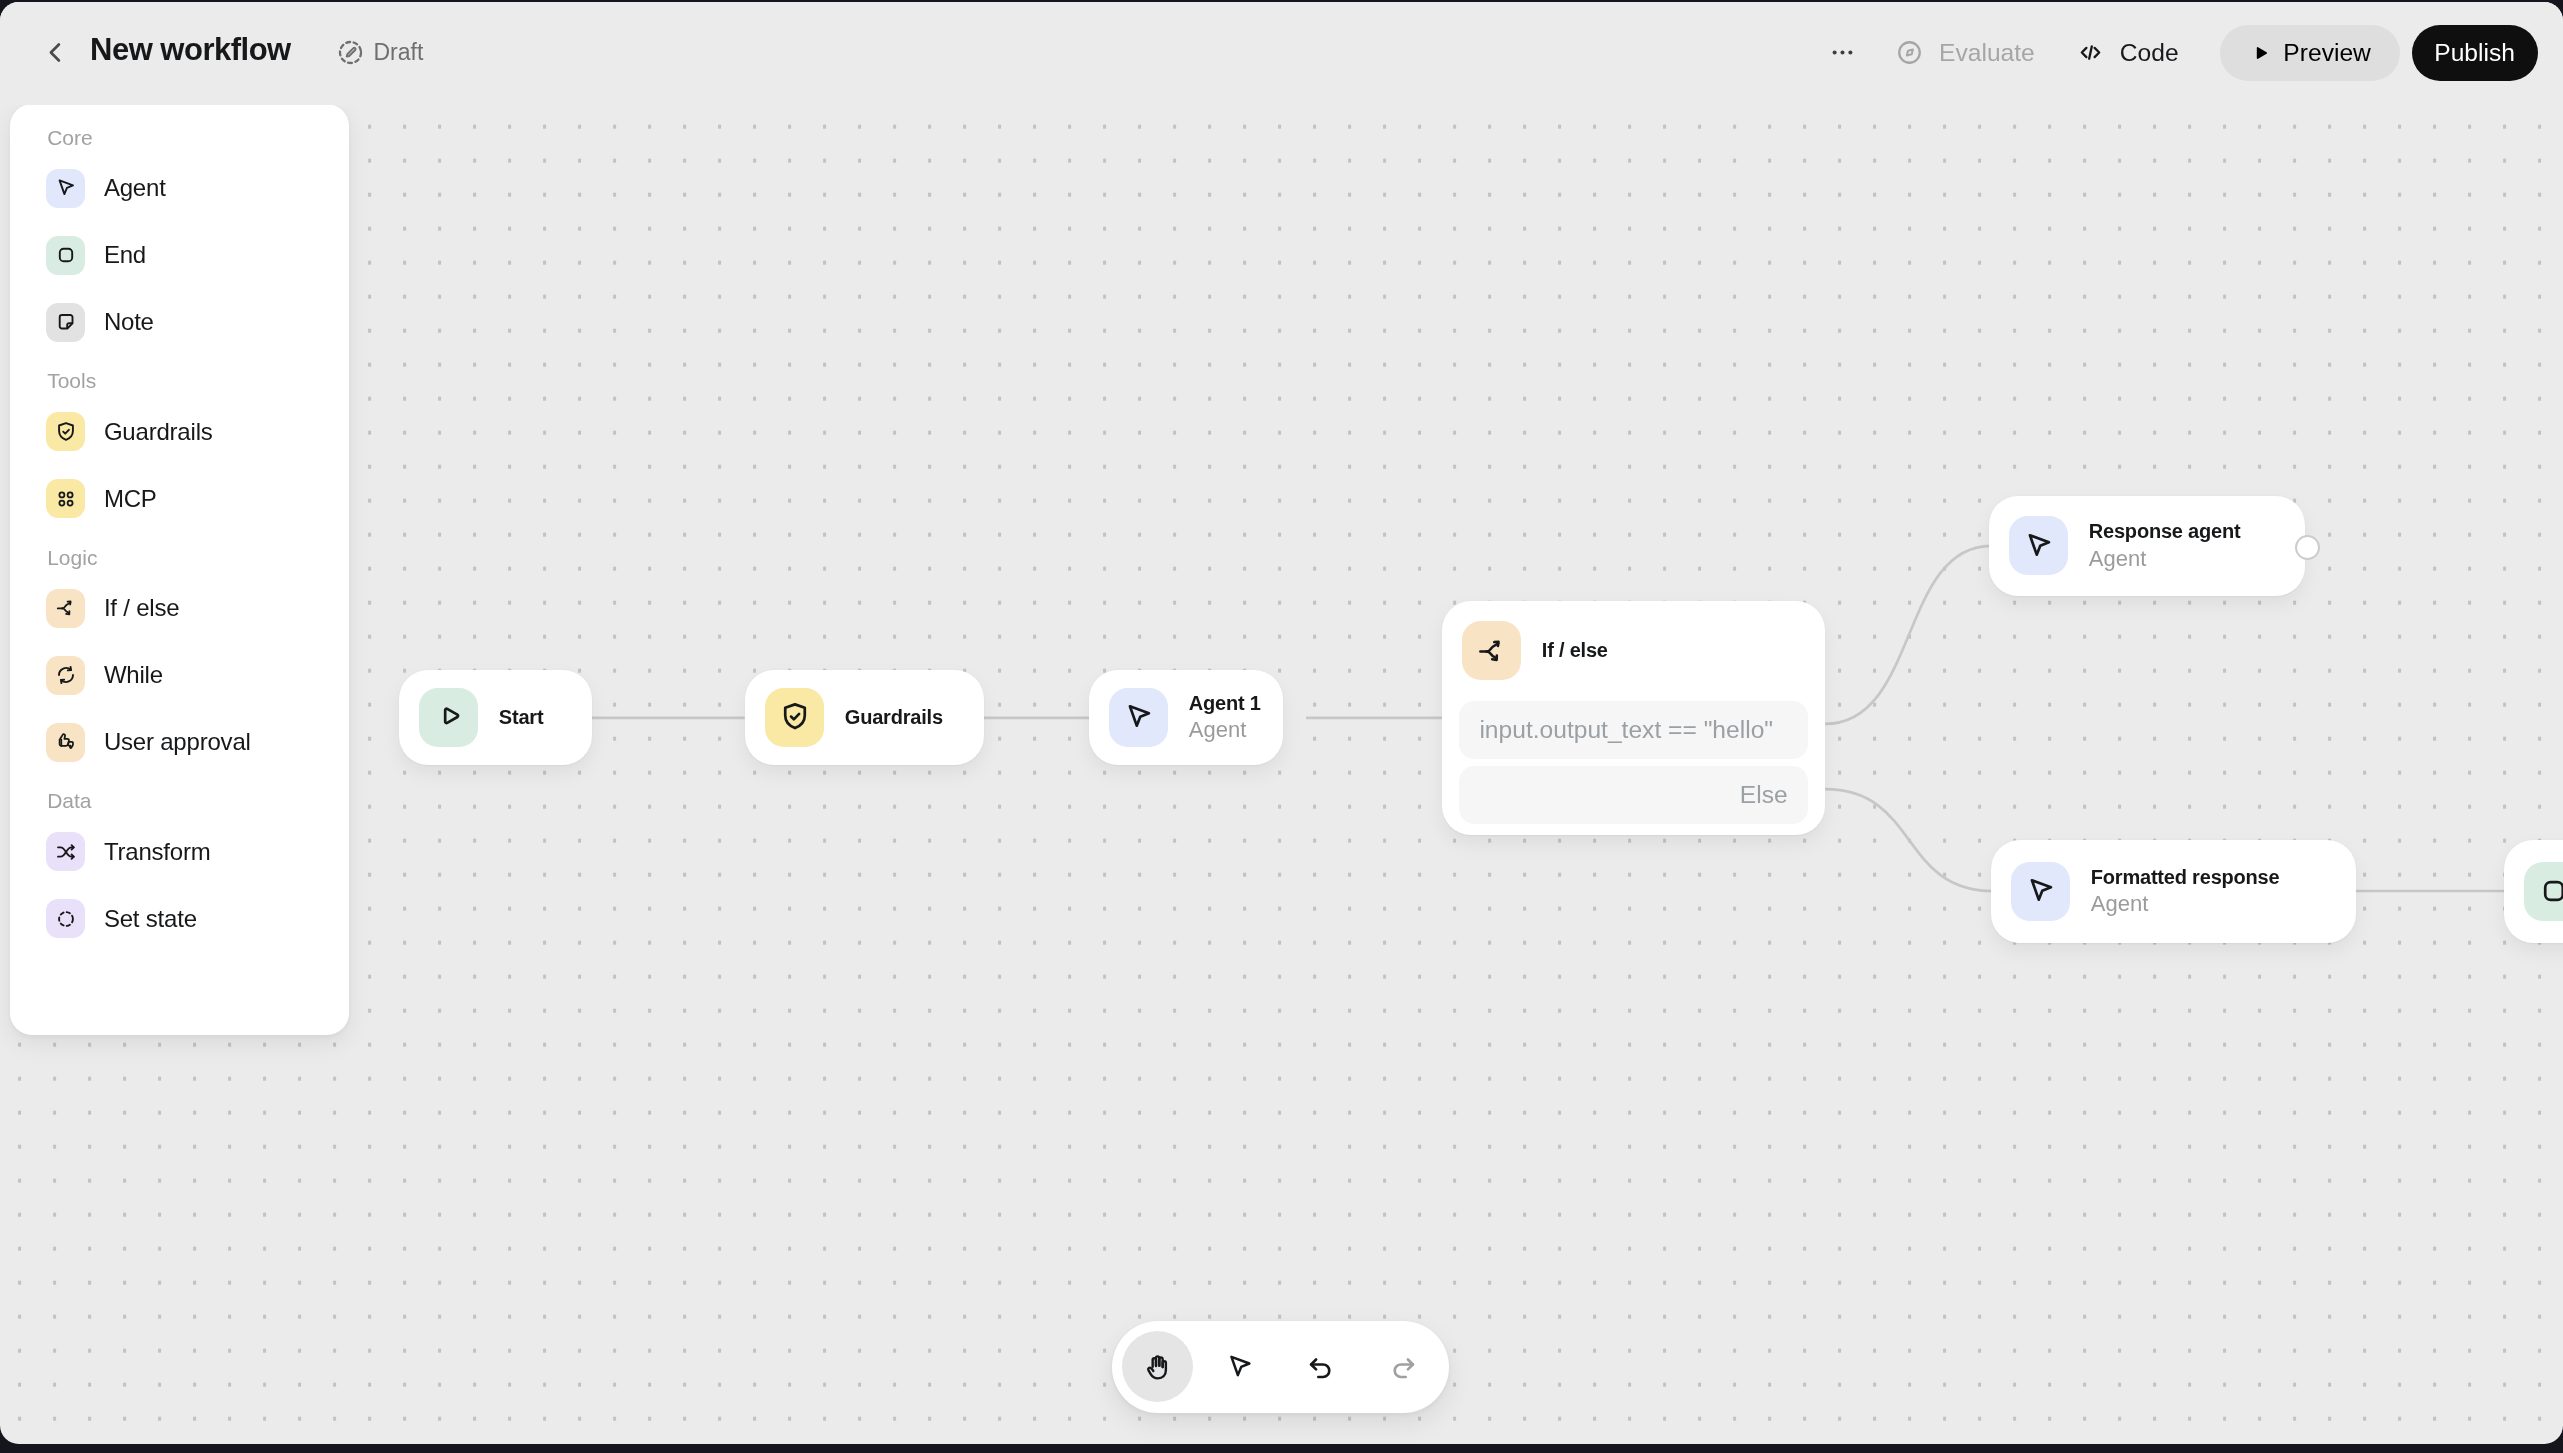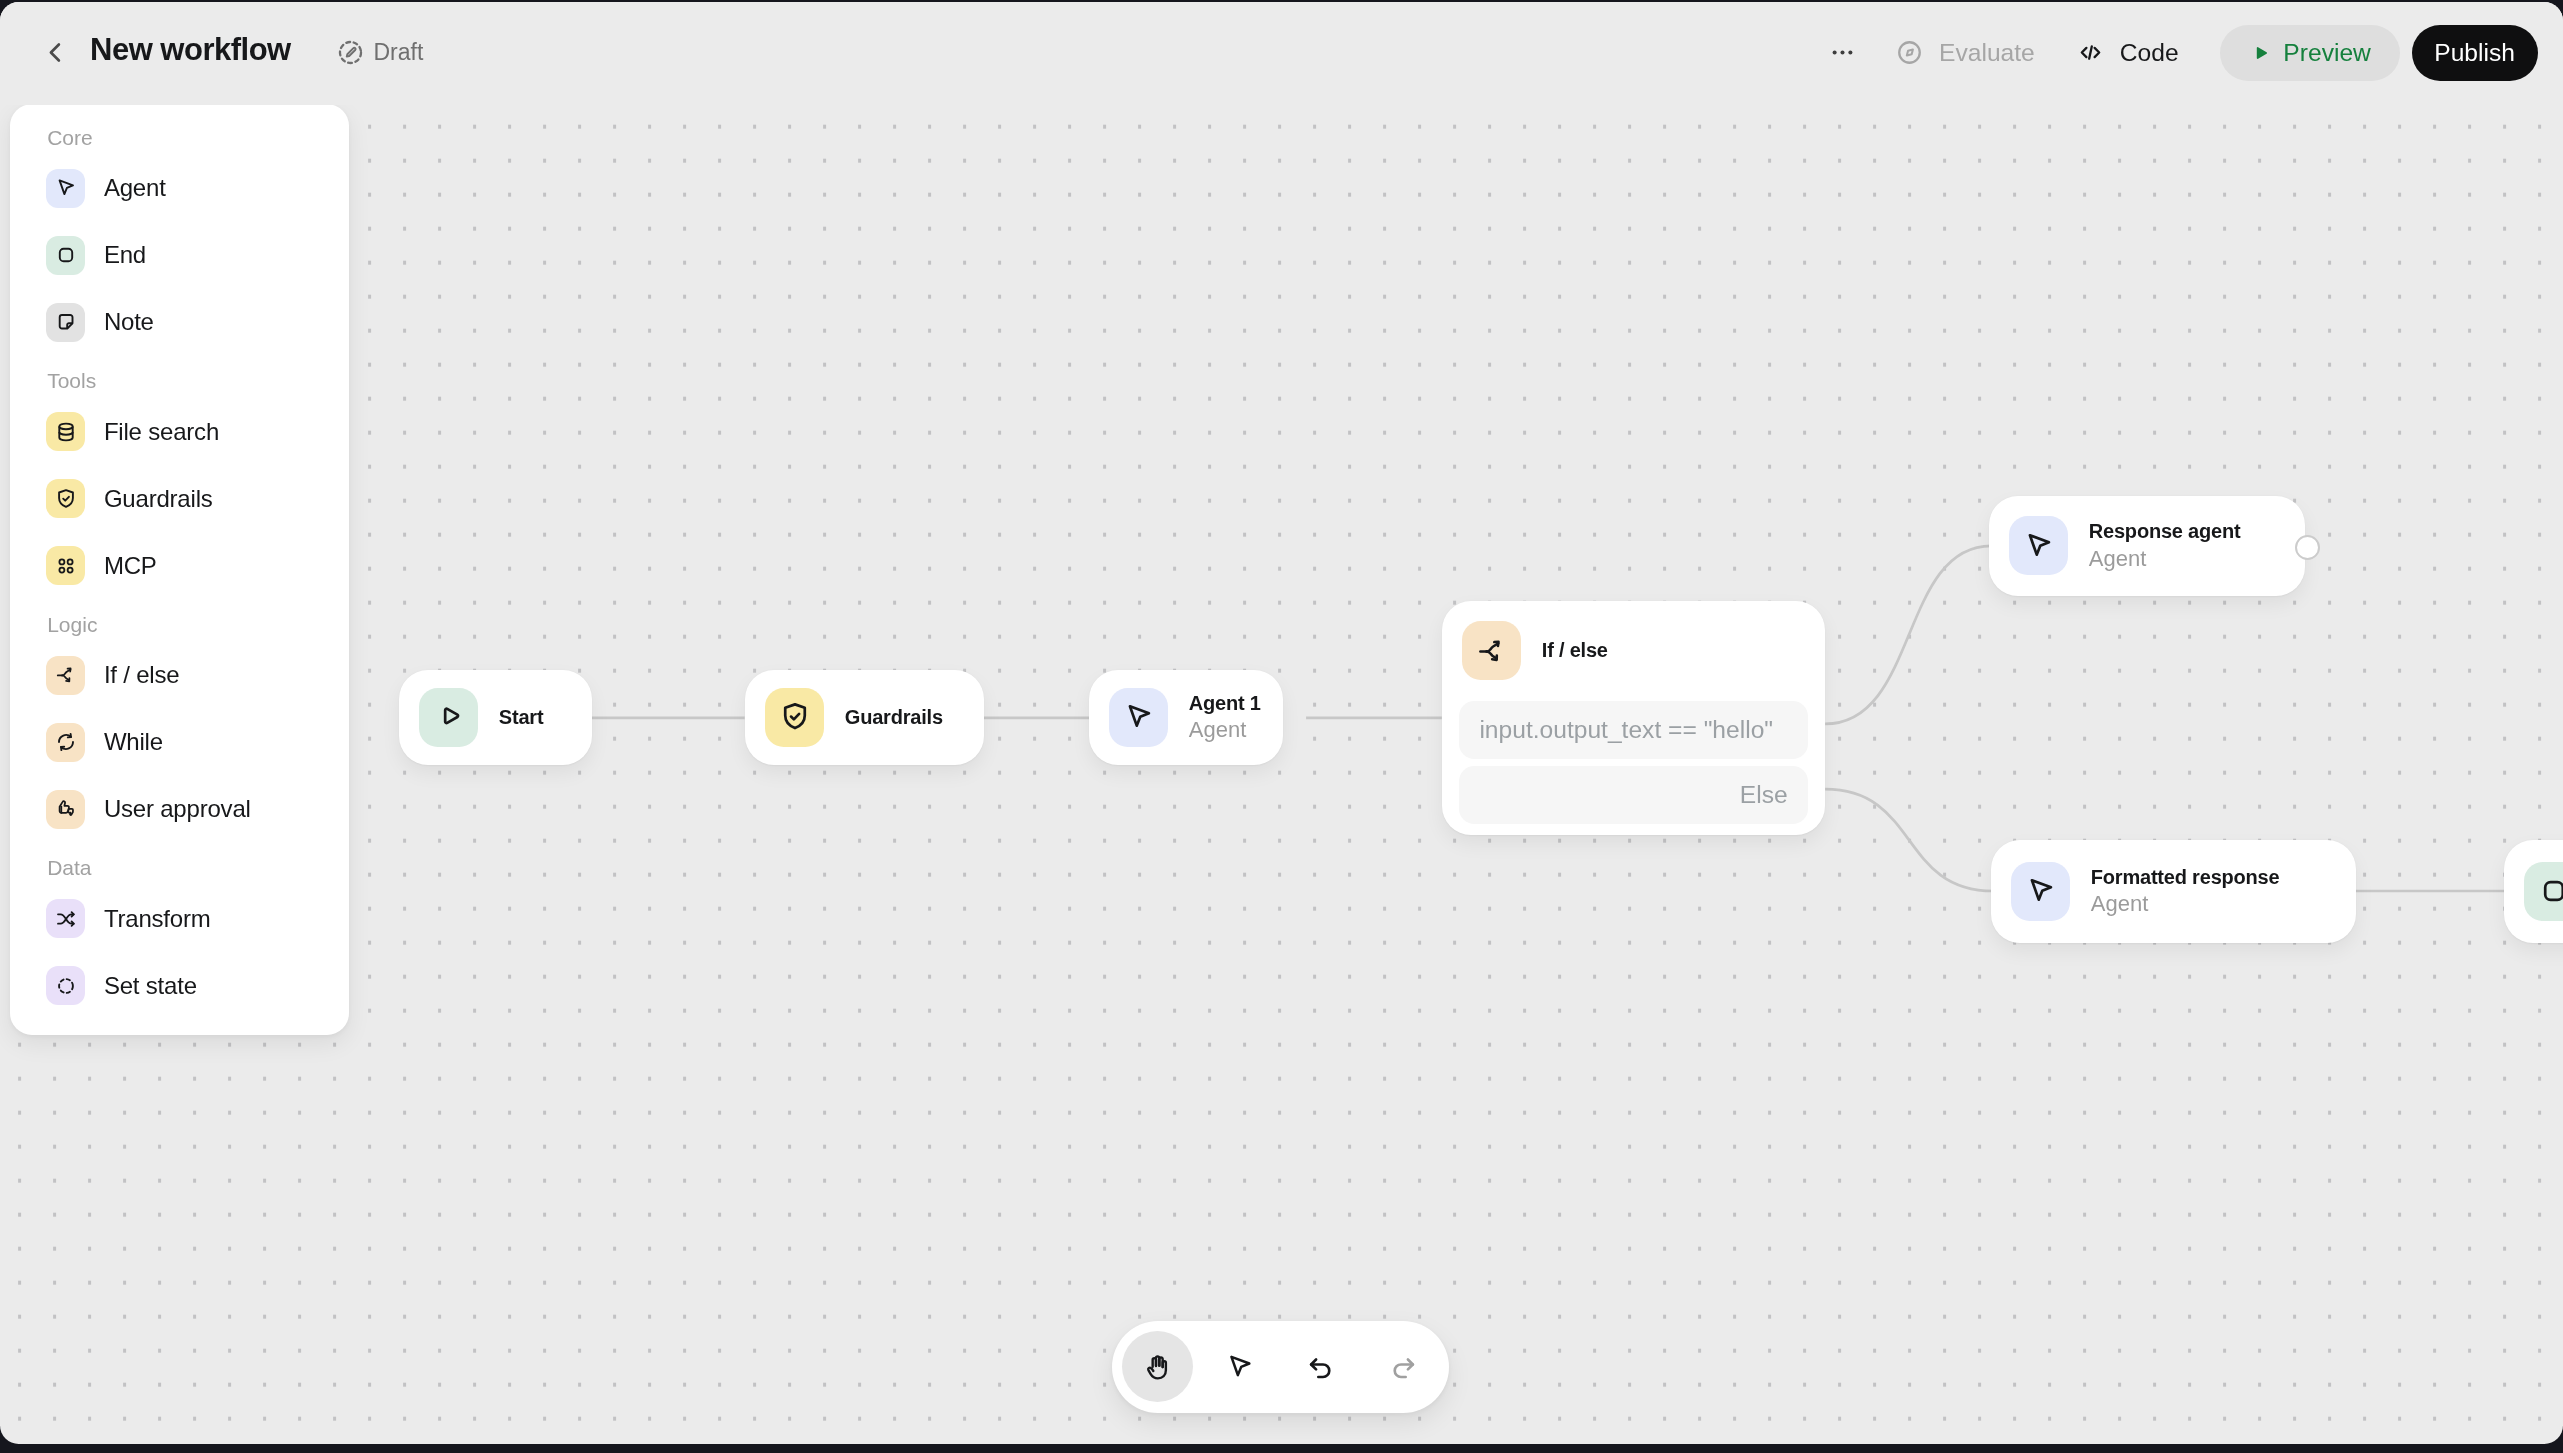--- a/index.html
+++ b/index.html
@@ -28,21 +28,21 @@
   .back-btn{position:absolute;left:37px;top:32px;width:37px;height:37px;display:flex;align-items:center;justify-content:center;cursor:pointer;color:#4a4a4a;}
   .page-title{position:absolute;left:90px;top:30.5px;font-size:31px;font-weight:700;letter-spacing:-0.5px;color:#17181a;}
   .draft-badge{position:absolute;left:336px;top:36px;display:flex;align-items:center;gap:8.5px;color:#6f6f6f;font-size:23px;}
   .hdr-right{position:absolute;right:25.4px;top:23px;height:56px;display:flex;align-items:center;}
   .hdr-btn{display:flex;align-items:center;gap:15px;font-size:24.6px;color:#17181a;cursor:pointer;white-space:nowrap;}
   .hdr-btn.disabled{color:#a6a6a6;cursor:default;}
   .more-btn{color:#3d3d3d;margin-right:39px;cursor:pointer;display:flex;align-items:center;}
   .evaluate-btn{margin-right:41px;}
   .code-btn{margin-right:41px;}
   .pill{height:56px;border-radius:28px;display:flex;align-items:center;justify-content:center;gap:11px;font-size:24.6px;font-weight:500;cursor:pointer;}
-  .preview-btn{width:180px;background:#dedede;color:#15803d;margin-right:12px;}
+  .preview-btn{width:180px;background:#dedede;color:#000000;margin-right:12px;}
   .publish-btn{width:126px;background:#0f0f10;color:#ffffff;}
   
   .palette{
     position:absolute;left:10.2px;top:102px;width:339px;height:931px;
     background:#ffffff;border-radius:22px;z-index:20;
     box-shadow:0 1.7px 5.1px rgba(0,0,0,.04),0 8.5px 24px rgba(0,0,0,.07);
     padding:17px 0 0 0;box-sizing:border-box;
   }
   .pal-section-label{height:34px;line-height:34px;margin:0 0 0 37px;font-size:21px;color:#a2a2a2;}
   .pal-section-label.not-first{margin-top:8.5px;}
@@ -354,28 +354,20 @@
             <use href="#i-note"></use>
           </svg>
         </div>
       <div class="pal-label">Note</div>
     </div>
 
     <div class="pal-section-label not-first">Tools</div>
     <div class="pal-item">
       <div class="pal-icon tint-yellow">
           <svg viewBox="0 0 24 24">
-            <use href="#i-db"></use>
-          </svg>
-        </div>
-      <div class="pal-label">File search</div>
-    </div>
-    <div class="pal-item">
-      <div class="pal-icon tint-yellow">
-          <svg viewBox="0 0 24 24">
             <use href="#i-shield"></use>
           </svg>
         </div>
       <div class="pal-label">Guardrails</div>
     </div>
     <div class="pal-item">
       <div class="pal-icon tint-yellow">
           <svg viewBox="0 0 24 24">
             <use href="#i-mcp"></use>
           </svg>

